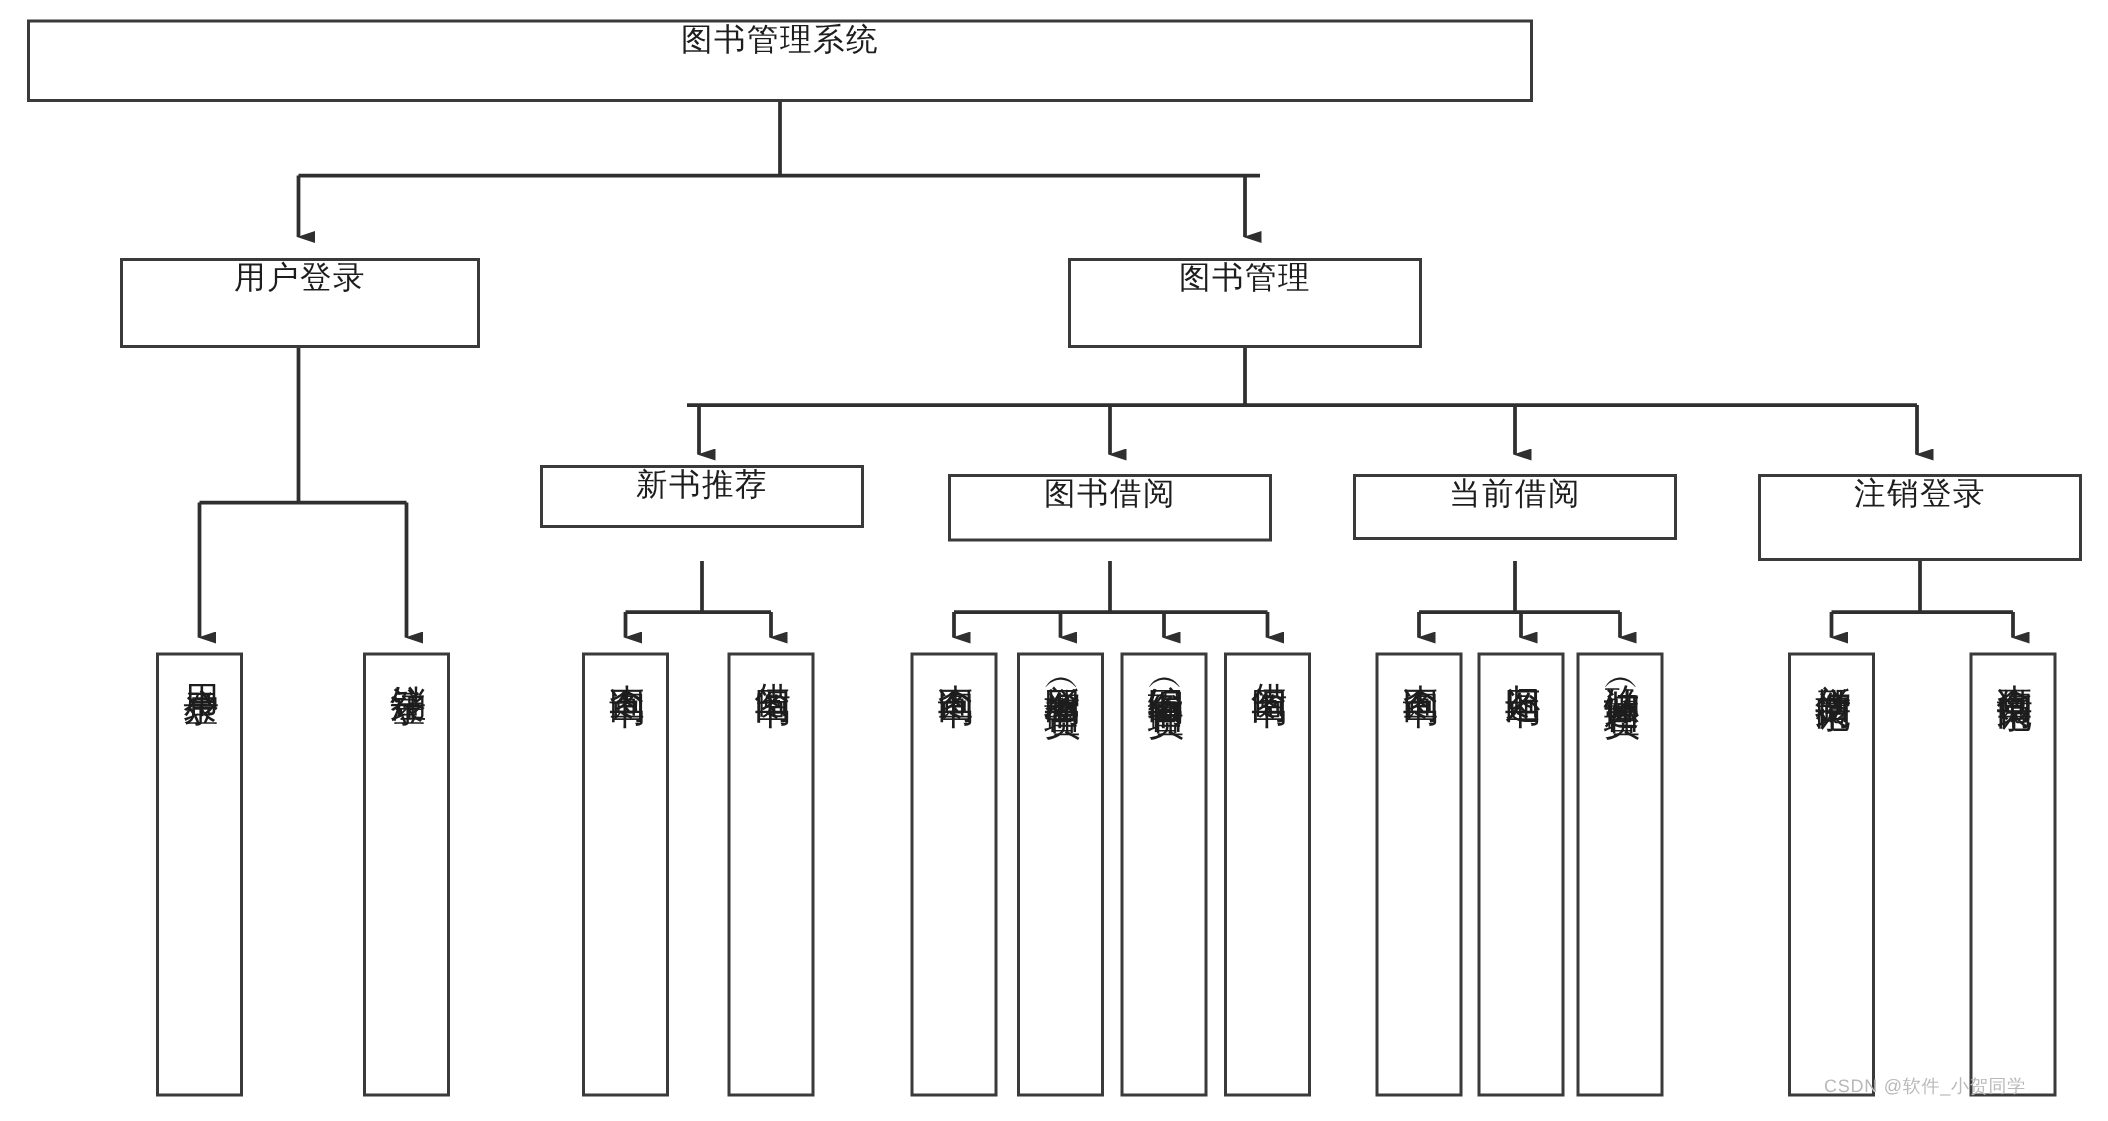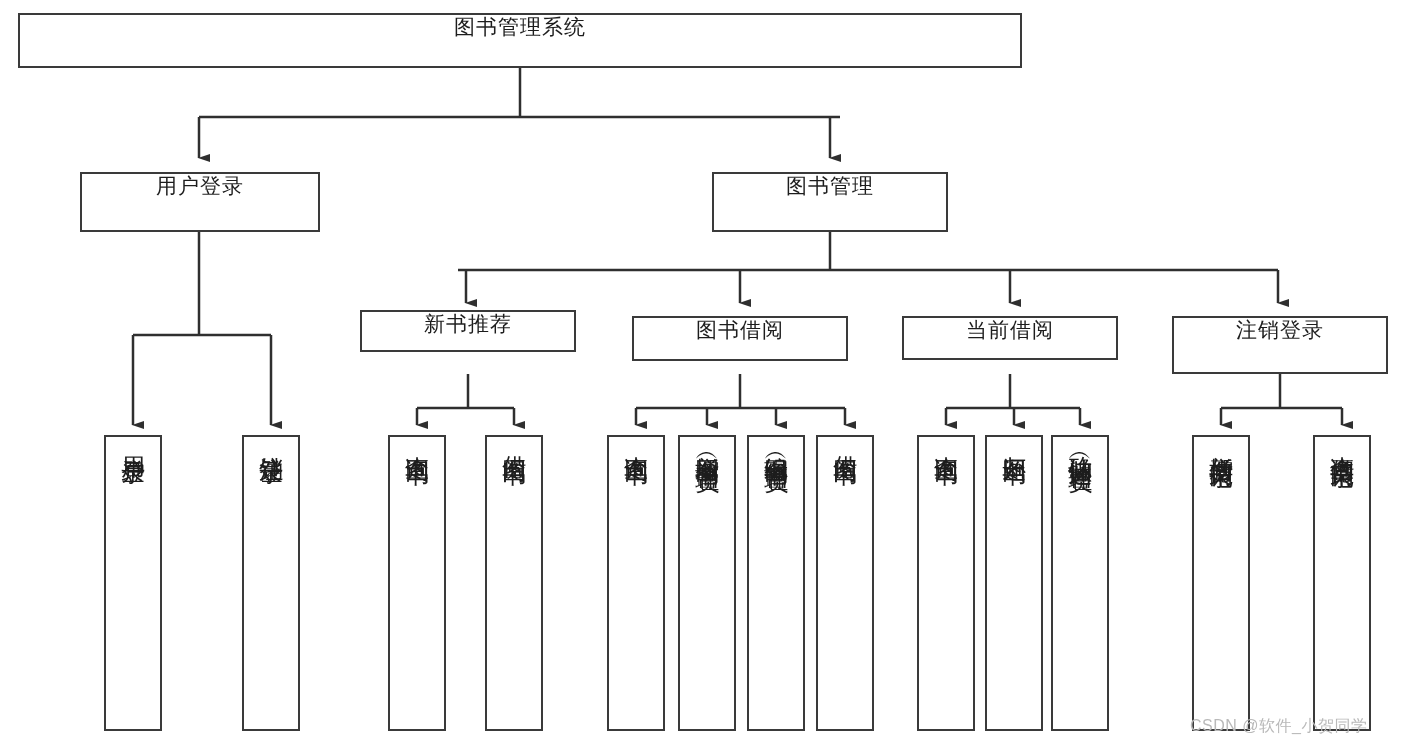--- a/index.html
+++ b/index.html
@@ -51,25 +51,26 @@
     writing-mode: vertical-rl;
     text-orientation: upright;
     font-size: 24px;
     line-height: 1.18;
     letter-spacing: 2px;
     white-space: nowrap;
     text-align: center;
   }
   .watermark {
     position: absolute;
-    font-size: 16px;
+    font-size: 12px;
     color: #b9b9b9;
     white-space: nowrap;
     letter-spacing: 0.5px;
     user-select: none;
+    margin-left: 26px;
   }
 </style>
 </head>
 <body>
 
 <div id="canvas">
 
   <svg class="wires" viewBox="0 0 1405 747">
     <defs>
       <marker id="arrow" markerWidth="10" markerHeight="12" refX="4" refY="11" orient="auto" markerUnits="userSpaceOnUse">

